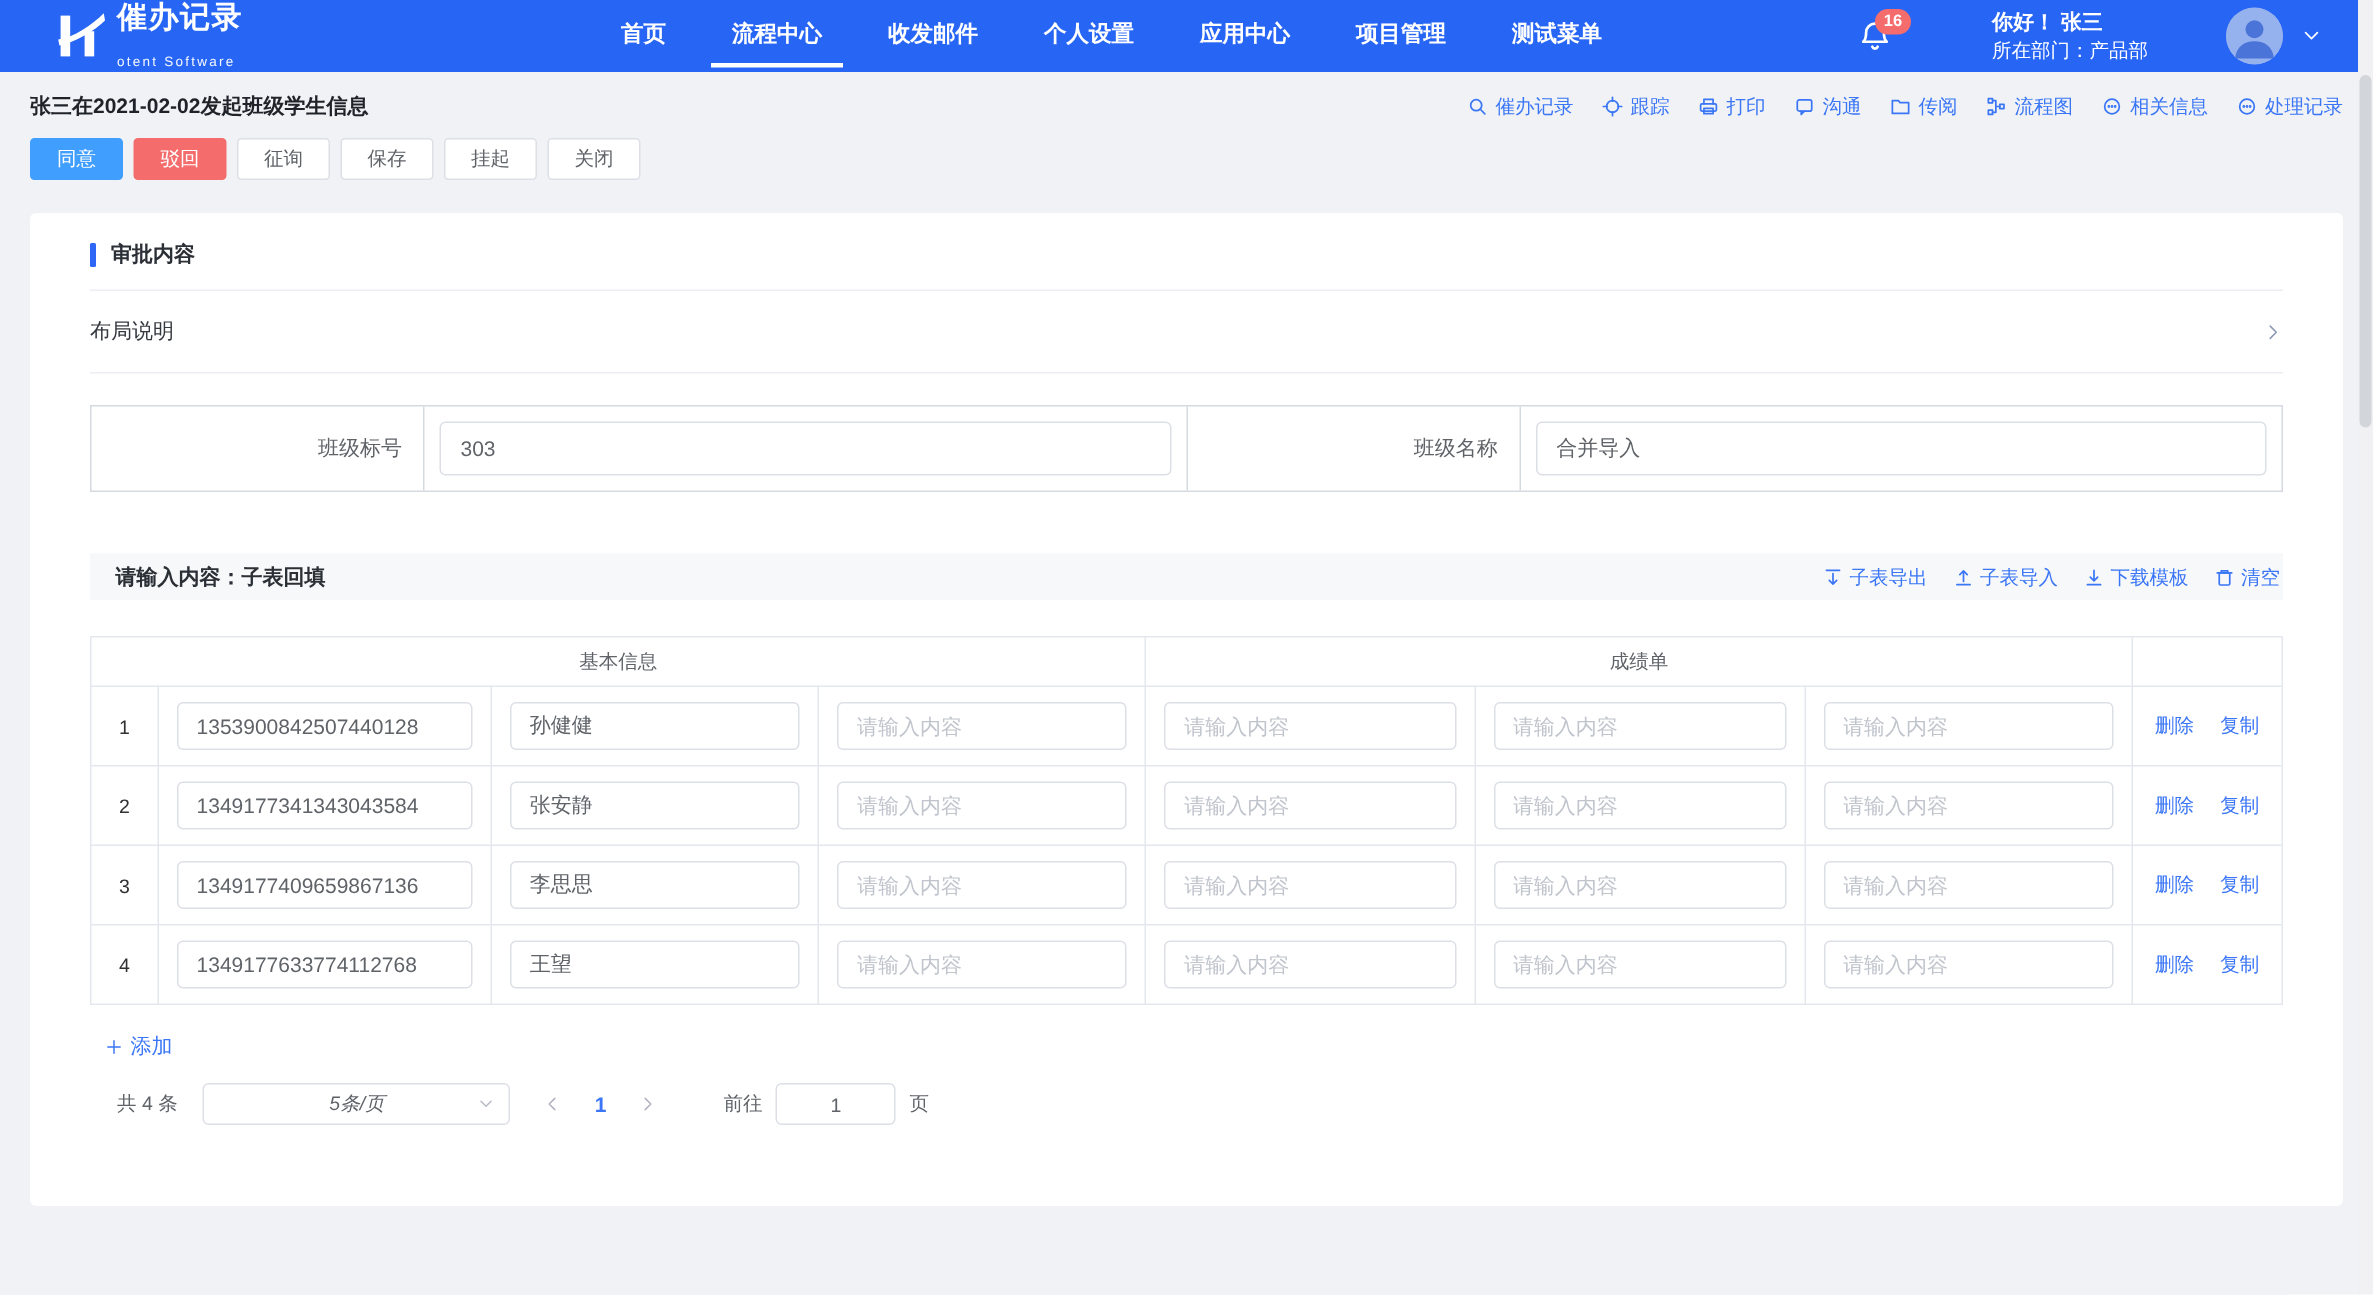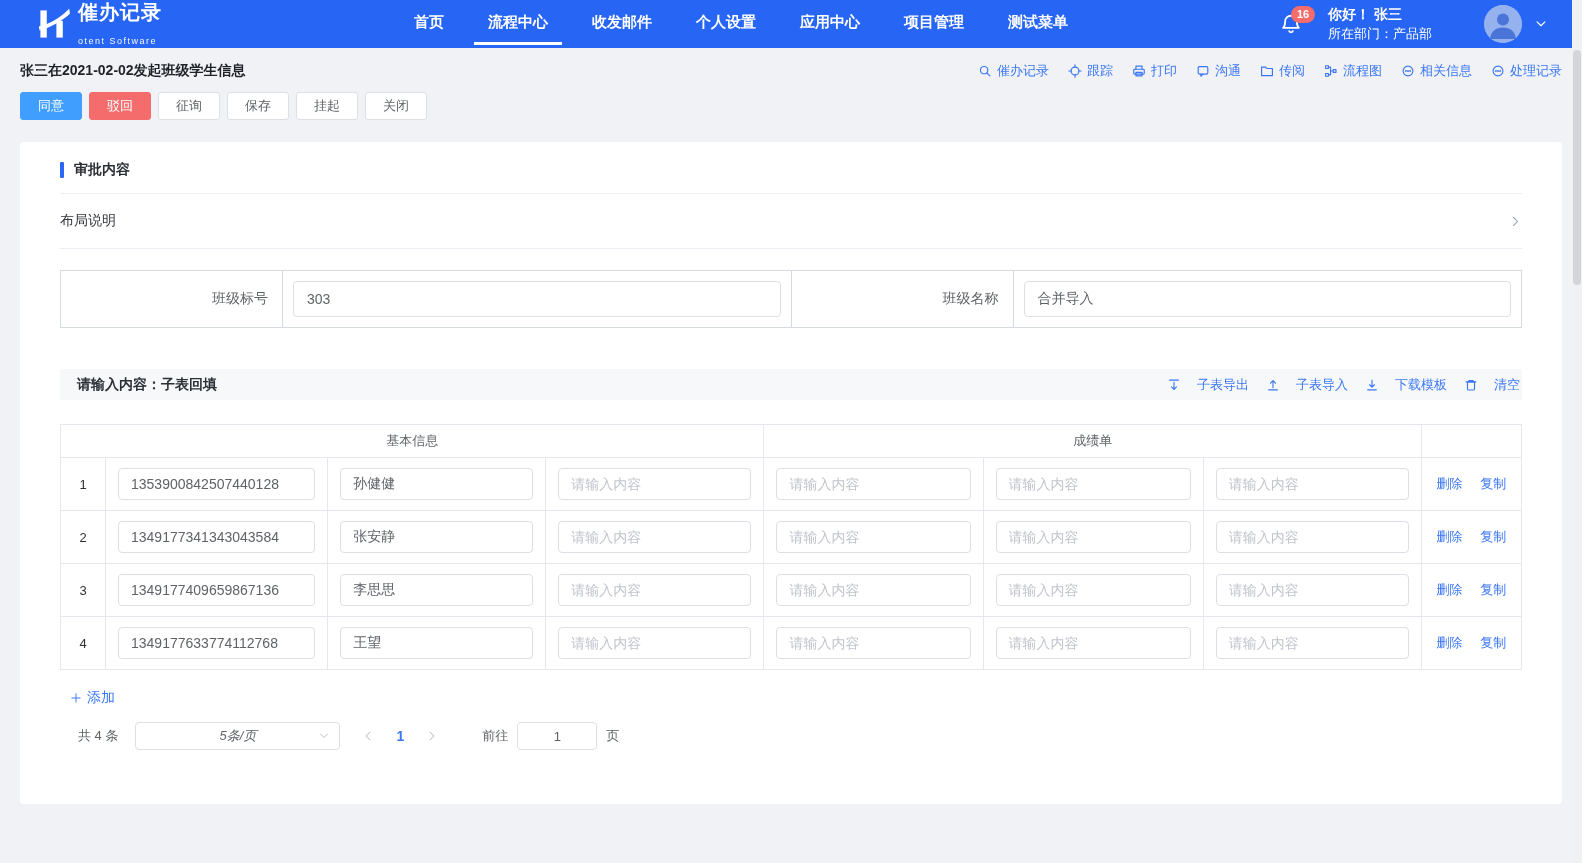--- a/index.html
+++ b/index.html
@@ -31,21 +31,21 @@
     content:""; position:absolute; left:8px; right:8px; bottom:0; height:3px; background:#fff;
   }
   .nav-right { margin-left:auto; margin-right:34px; display:flex; align-items:center; }
   .bell-wrap { position:relative; margin-right:26px; cursor:pointer; }
   .bell-wrap svg { width:22px; height:22px; }
   .badge {
     position:absolute; top:-7px; left:11px; min-width:24px; height:17px; padding:0 5px;
     background: var(--badge-red, #f56c6c); border-radius:9px; font-size:11px; line-height:17px;
     text-align:center; color:#fff; font-weight:bold;
   }
-  .greet { font-size:13px; line-height:19px; }
+  .greet { font-size:13px; line-height:19px;margin-left:41px; }
   .greet .g1 { font-weight:bold; font-size:14px; }
   .avatar {
     width:38px; height:38px; border-radius:50%; background:#95b1ee;
     margin-left:52px; overflow:hidden; cursor:pointer; flex:none;
   }
   .avatar svg { width:38px; height:38px; }
   .nav-caret { margin-left:12px; color:#fff; cursor:pointer; }
   .nav-caret svg { width:14px; height:14px; }
 
   
@@ -98,21 +98,21 @@
     padding:0 13px; font-size:14px; color:#5f6368; font-family:inherit; outline:none; background:#fff;
   }
 
   
   .subhead {
     margin-top:41px; height:31px; background:#f7f8fa;
     display:flex; align-items:center; padding:0 2px 0 17px;
   }
   .subhead-title { font-size:14px; font-weight:bold; color:#2b2f36; }
   .sub-tools { margin-left:auto; display:flex; align-items:center; gap:17px; }
-  .sub-tool { color: var(--link-blue,#3a76f6); font-size:13px; display:flex; align-items:center; gap:16px; }
+  .sub-tool { color: var(--link-blue,#3a76f6); font-size:13px; display:flex; align-items:center; gap:4px; }
   .sub-tool .ic { font-size:14px; display:flex; }
 
   
   table.grid { width:100%; border-collapse:collapse; margin-top:24px; font-size:13px; }
   .grid th, .grid td { border:1px solid #e4e7ee; text-align:center; font-weight:normal; }
   .grid thead tr.grp th { height:33px; color:#5f6368; }
   .grid thead tr.cols th { height:37px; color:#5f6368; }
   .grid thead tr.cols th.muted { color:#a6aab2; }
   .grid tbody td { height:53px; padding:0 12px; color:#303133; }
   .grid .cell-input {

